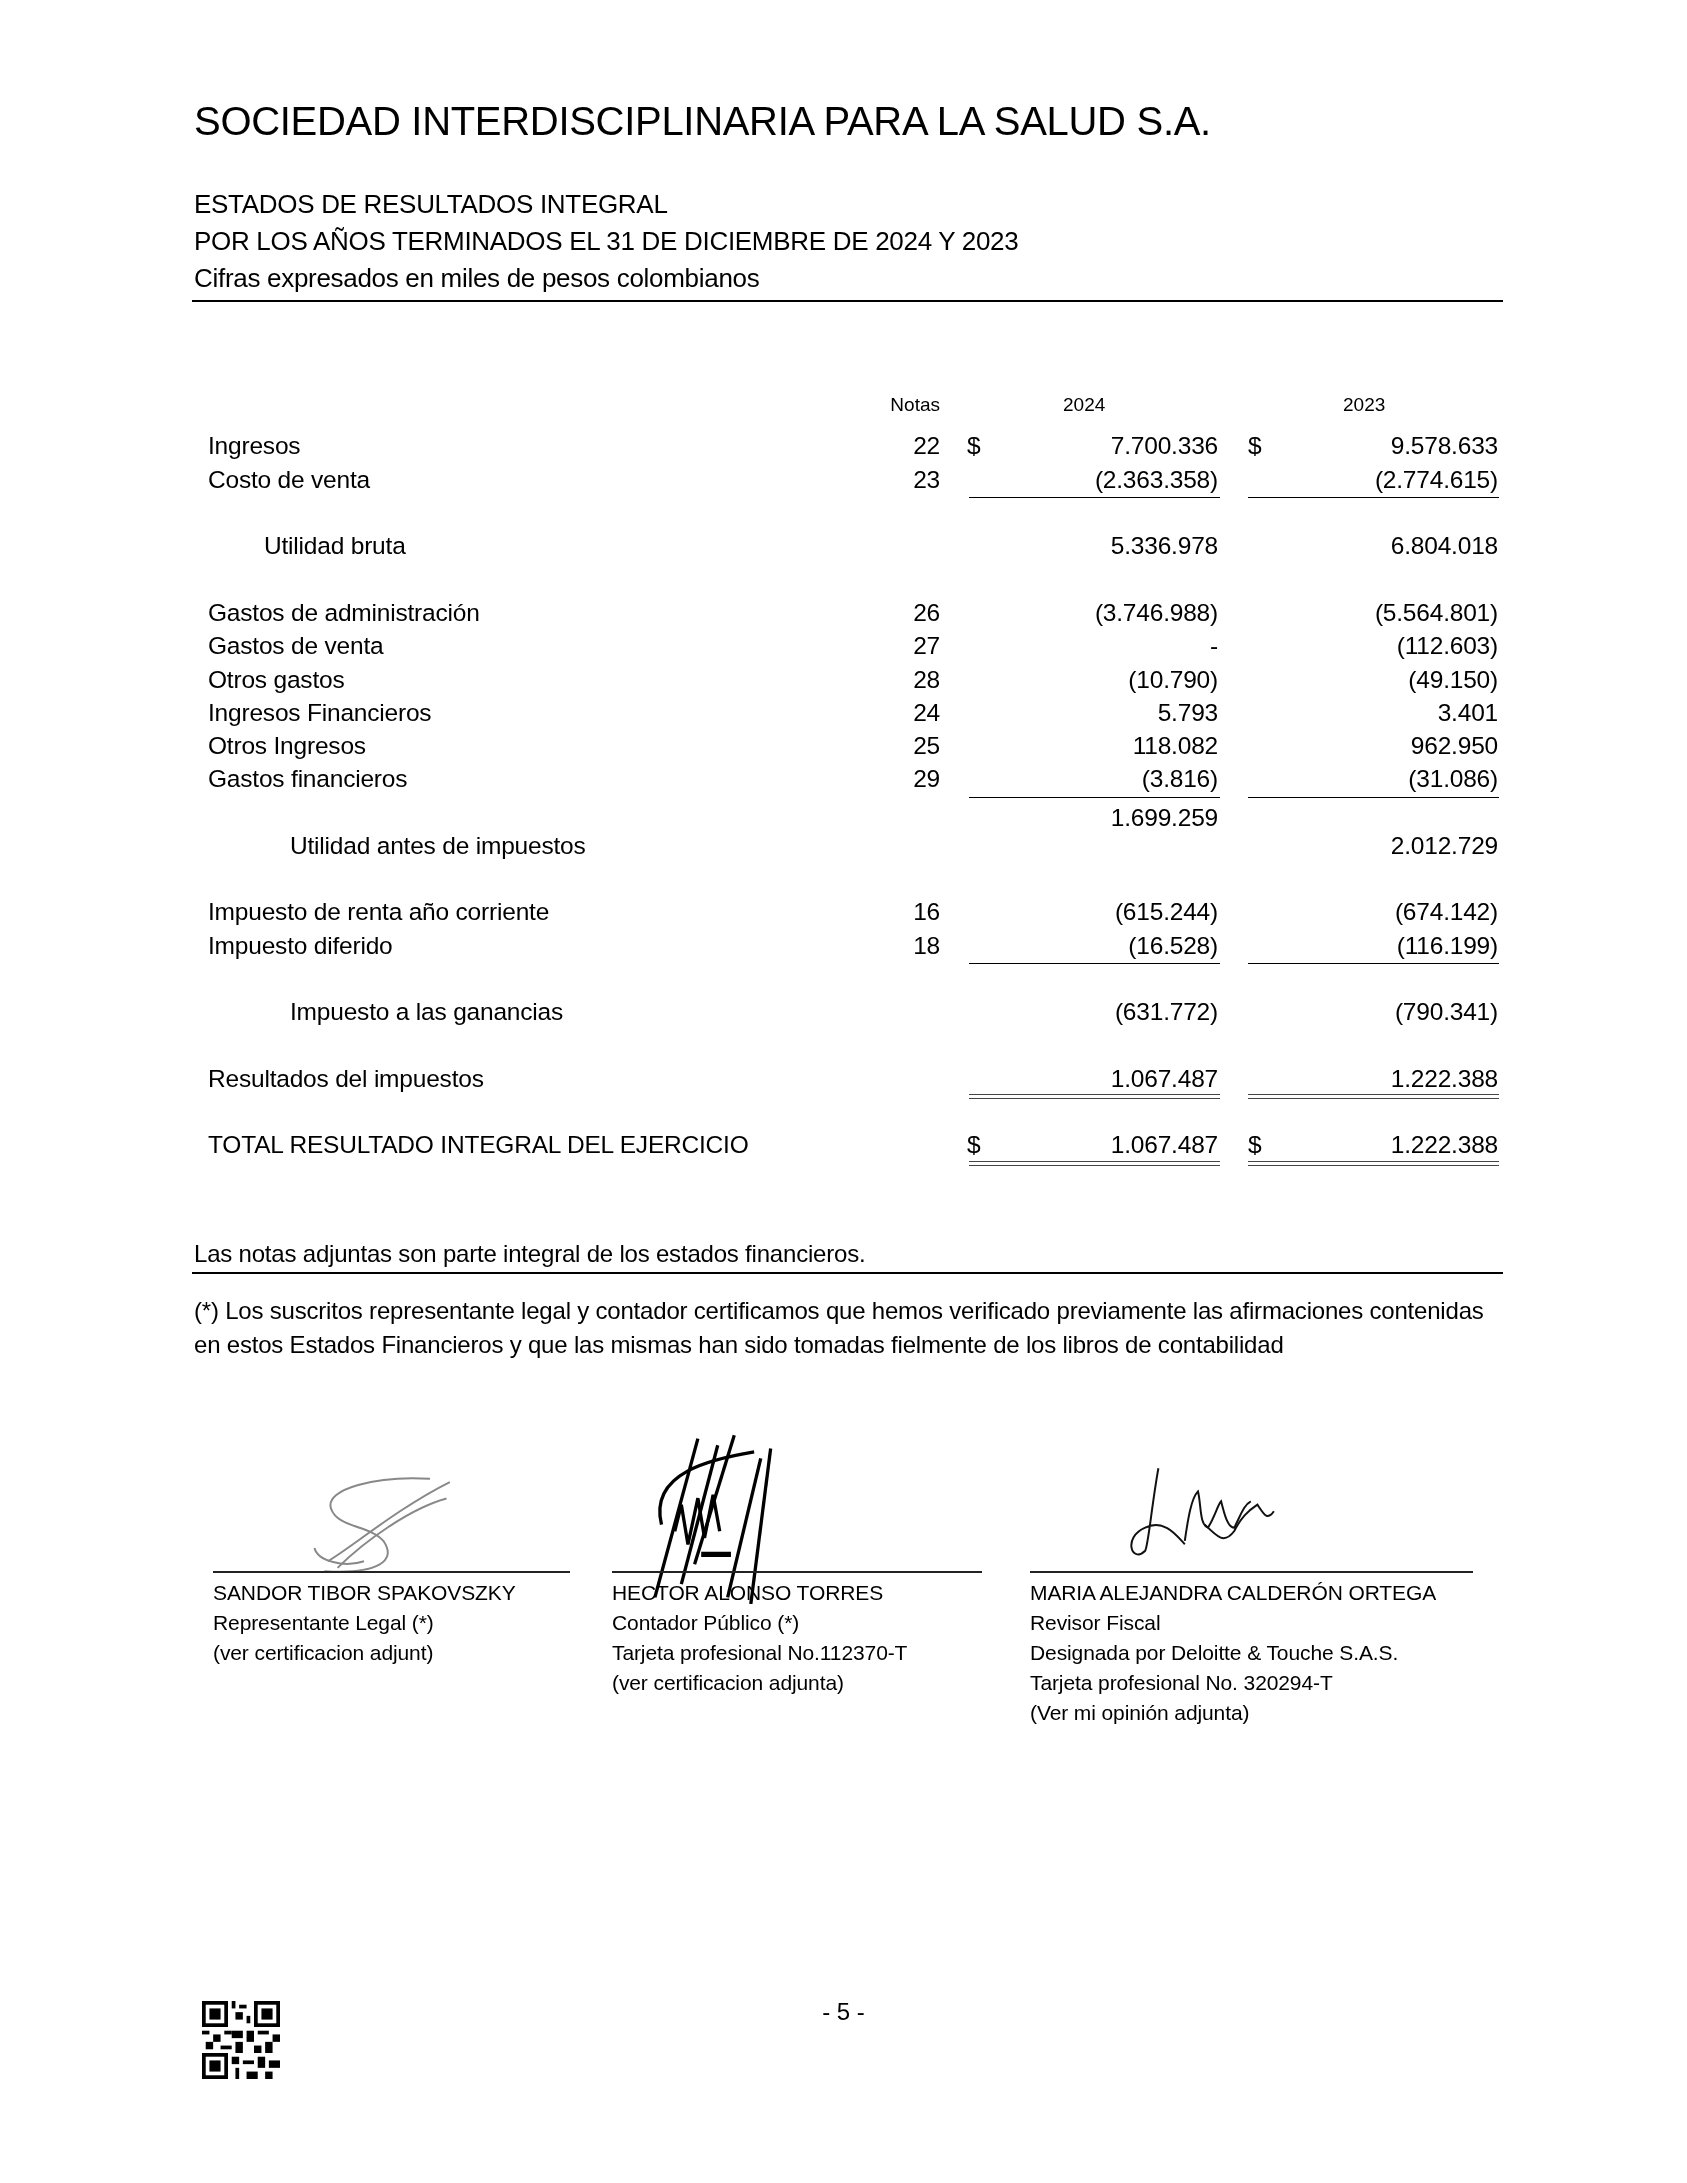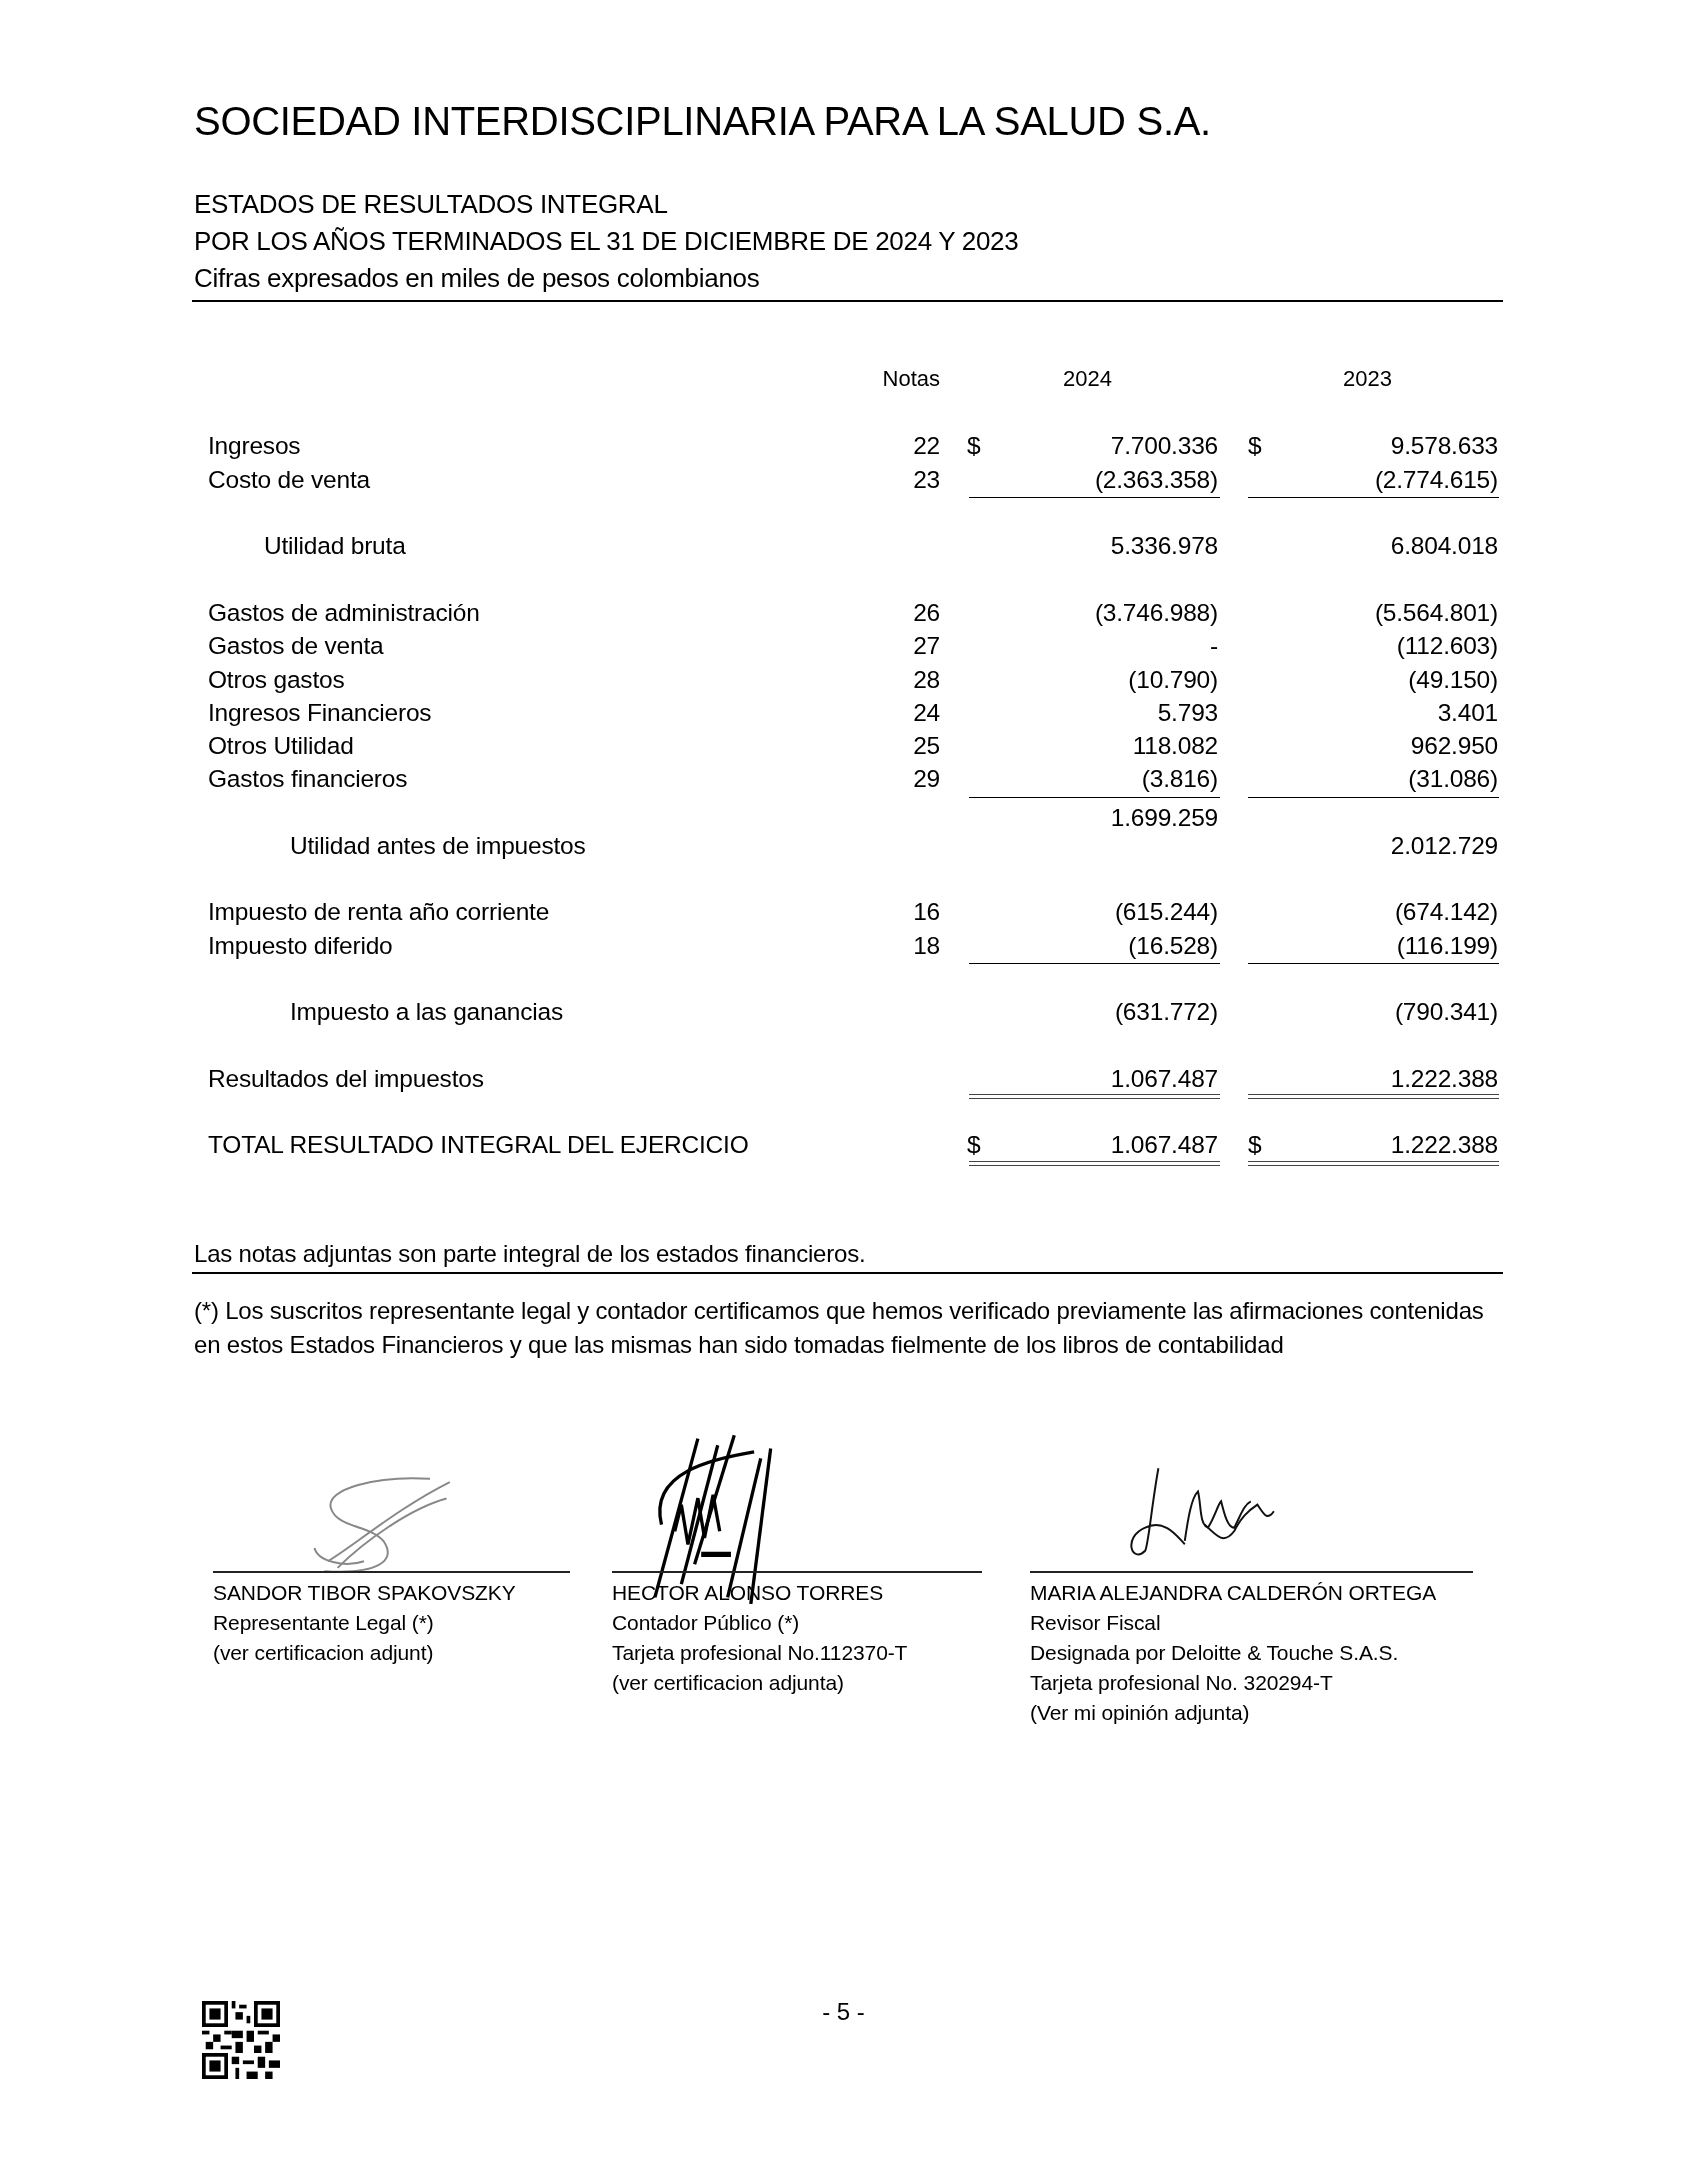--- a/index.html
+++ b/index.html
@@ -3,21 +3,21 @@
 <meta charset="utf-8">
 <style>
   html, body { margin: 0; padding: 0; background: #ffffff; }
   body { width: 1687px; height: 2183px; position: relative; overflow: hidden;
          font-family: "Liberation Sans", sans-serif; color: #000; }
   .abs { position: absolute; white-space: nowrap; }
   .company { left: 194px; top: 99px; font-size: 40px; letter-spacing: -0.3px; }
   .sub { left: 194px; font-size: 26px; letter-spacing: -0.3px; }
   .rule { position: absolute; left: 192px; width: 1311px; height: 2px; background: #000; }
   .txt { font-size: 24.5px; letter-spacing: -0.2px; }
-  .hdr { font-size: 22px; }
+  .hdr { font-size: 19px; margin-top: 28px; }
   .num { text-align: right; }
   .ul { position: absolute; height: 1.3px; background: #000; }
   .dul { position: absolute; height: 5.3px; border-top: 1.3px solid #444; border-bottom: 1.3px solid #444; box-sizing: border-box; }
   .sig-line { position: absolute; height: 2px; background: #222; }
   .sig-text { position: absolute; text-align: left; font-size: 21px; line-height: 30px; letter-spacing: -0.1px; }
   .note { font-size: 24px; letter-spacing: -0.2px; }
   .cert { left: 194px; font-size: 24px; line-height: 34px; width: 1317px; white-space: normal; letter-spacing: -0.2px; }
   .page-num { left: 0; width: 1687px; text-align: center; top: 1998px; font-size: 24px; }
   .qr { position: absolute; left: 202px; top: 2001px; width: 78px; height: 78px; }
 </style>
@@ -75,21 +75,21 @@
       <div class="abs txt num" style="left:992px; width:226px; top:666px">(10.790)</div>
       <div class="abs txt num" style="left:1270px; width:228px; top:666px">(49.150)</div>
     </div>
     <div class="" style="">
       <div class="abs txt" style="left:208px; top:699px">Ingresos Financieros</div>
       <div class="abs txt num" style="left:834px; width:106px; top:699px">24</div>
       <div class="abs txt num" style="left:992px; width:226px; top:699px">5.793</div>
       <div class="abs txt num" style="left:1270px; width:228px; top:699px">3.401</div>
     </div>
     <div class="" style="">
-      <div class="abs txt" style="left:208px; top:732px">Otros Utilidad</div>
+      <div class="abs txt" style="left:208px; top:732px">Otros Ingresos</div>
       <div class="abs txt num" style="left:834px; width:106px; top:732px">25</div>
       <div class="abs txt num" style="left:992px; width:226px; top:732px">118.082</div>
       <div class="abs txt num" style="left:1270px; width:228px; top:732px">962.950</div>
     </div>
     <div class="" style="">
       <div class="abs txt" style="left:208px; top:765px">Gastos financieros</div>
       <div class="abs txt num" style="left:834px; width:106px; top:765px">29</div>
       <div class="abs txt num" style="left:992px; width:226px; top:765px">(3.816)</div>
       <div class="abs txt num" style="left:1270px; width:228px; top:765px">(31.086)</div>
       <div class="ul" style="left:969px; width:251px; top:797px"></div>

